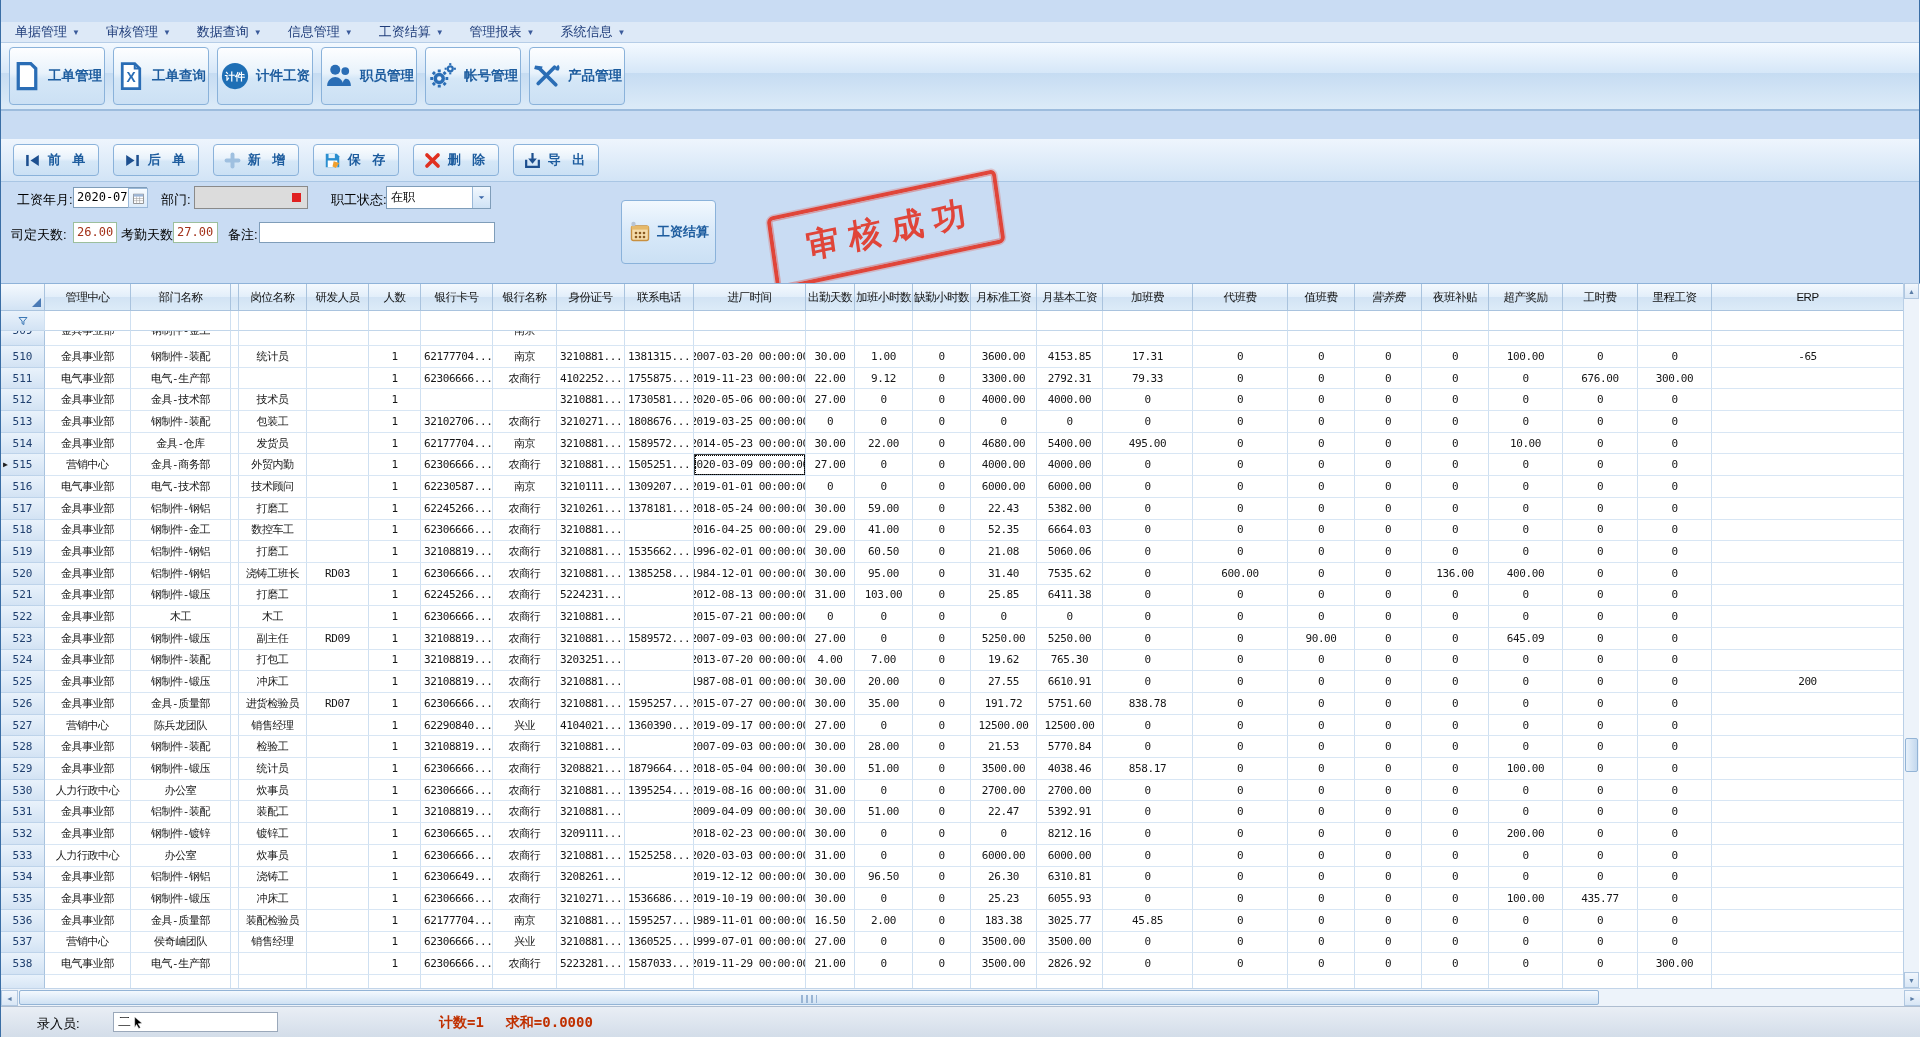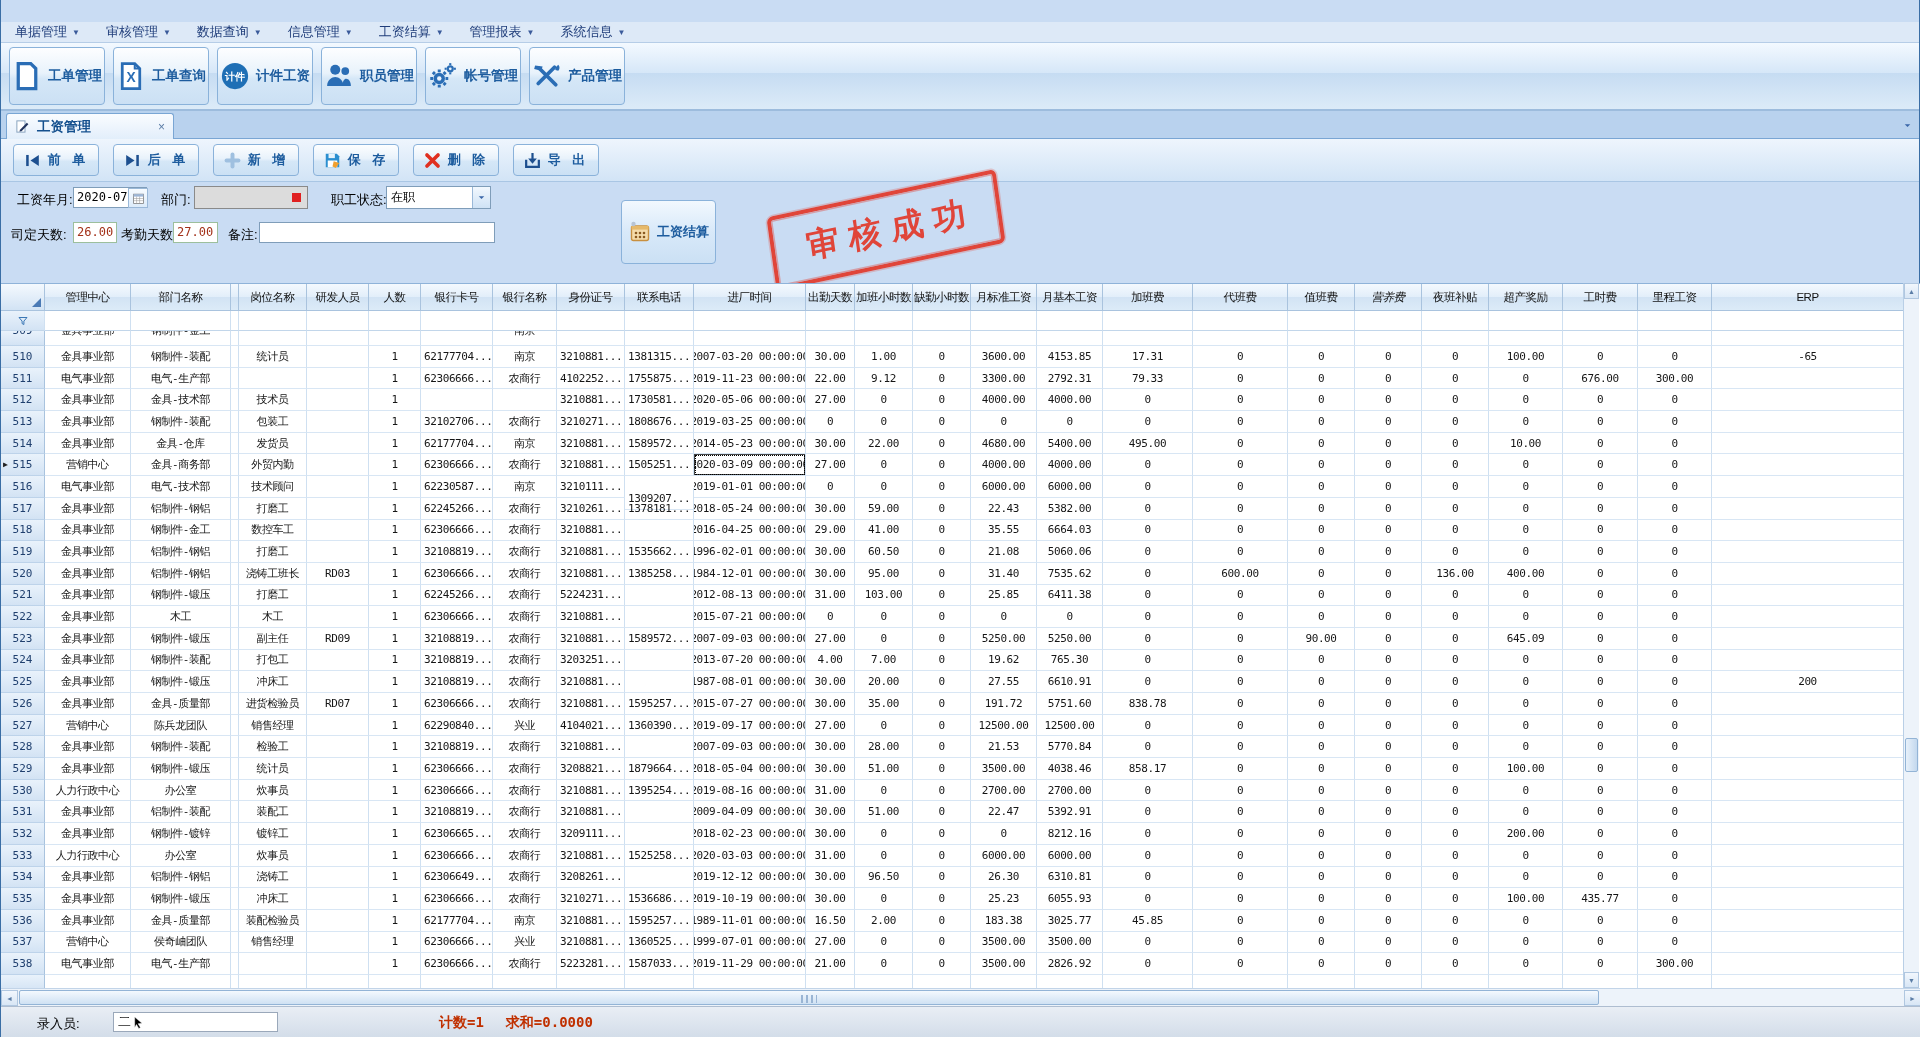--- a/index.html
+++ b/index.html
@@ -201,33 +201,20 @@
               <line x1="18" y1="5" x2="5" y2="18"></line>
             </g>
             <path d="M2.5 3.5l6 .8-1.2 3.4-5.6-1.4z" fill="#2a6db5"></path>
             <path d="M21 3c1.5 1.5 1.2 3.6 0 4.8l-2.4-.6.6-2.4z" fill="#2a6db5"></path>
           </svg>
         </span>
         <span>产品管理</span>
       </div>
     </div>
 
-  <div class="tabbar">
-    <div class="tab">
-      <span id="tabicon"><span><svg viewBox="0 0 24 24" style="width: 15px; height: 15px; display: block;">
-              <rect x="3" y="3" width="13" height="18" fill="#fff" stroke="#8aa4c0" stroke-width="1.6"></rect>
-              <path d="M8 17L19 6l2.4 2.4L10.4 19.4 7 20z" fill="#22345e"></path>
-            </svg></span></span>
-      <span>工资管理</span>
-      <span class="close">×</span>
-    </div>
-    <span class="tab-list-arrow" id="tablistarrow"><span><svg viewBox="0 0 24 24" style="width: 11px; height: 11px; display: block;">
-            <path d="M6 9l6 6.5L18 9z" fill="#3a66a8"></path>
-          </svg></span></span>
-  </div>
 
   <div class="rectoolbar" id="rectoolbar">
       <div class="rec-btn">
         <span>
           <svg viewBox="0 0 24 24" fill="#1d4f8f" style="width: 19px; height: 19px; display: block;">
             <rect x="4" y="5" width="3.2" height="14"></rect>
             <path d="M20 5L9.5 12L20 19z"></path>
           </svg>
         </span>
         <span>前  单</span>
@@ -682,21 +669,21 @@
           </div>
           <div class="gc cell" style="width: 86px; height: 21.7px;">电气事业部</div>
           <div class="gc cell" style="width: 100px; height: 21.7px;">电气-技术部</div>
           <div class="gc cell" style="width: 8px; height: 21.7px;"></div>
           <div class="gc cell" style="width: 68px; height: 21.7px;">技术顾问</div>
           <div class="gc cell" style="width: 62px; height: 21.7px;"></div>
           <div class="gc cell" style="width: 52px; height: 21.7px;">1</div>
           <div class="gc cell al" style="width: 72px; height: 21.7px;">62230587...</div>
           <div class="gc cell" style="width: 64px; height: 21.7px;">南京</div>
           <div class="gc cell al" style="width: 68px; height: 21.7px;">3210111...</div>
-          <div class="gc cell al" style="width: 69px; height: 21.7px; margin-top: 12px;">1309207...</div>
+          <div class="gc cell al" style="width: 69px; height: 21.7px;">1309207...</div>
           <div class="gc cell" style="width: 112px; height: 21.7px;">2019-01-01 00:00:00</div>
           <div class="gc cell" style="width: 49px; height: 21.7px;">0</div>
           <div class="gc cell" style="width: 58px; height: 21.7px;">0</div>
           <div class="gc cell" style="width: 58px; height: 21.7px;">0</div>
           <div class="gc cell" style="width: 66px; height: 21.7px;">6000.00</div>
           <div class="gc cell" style="width: 66px; height: 21.7px;">6000.00</div>
           <div class="gc cell" style="width: 90px; height: 21.7px;">0</div>
           <div class="gc cell" style="width: 95px; height: 21.7px;">0</div>
           <div class="gc cell" style="width: 67px; height: 21.7px;">0</div>
           <div class="gc cell" style="width: 67px; height: 21.7px;">0</div>
@@ -747,21 +734,21 @@
           <div class="gc cell" style="width: 62px; height: 21.7px;"></div>
           <div class="gc cell" style="width: 52px; height: 21.7px;">1</div>
           <div class="gc cell al" style="width: 72px; height: 21.7px;">62306666...</div>
           <div class="gc cell" style="width: 64px; height: 21.7px;">农商行</div>
           <div class="gc cell al" style="width: 68px; height: 21.7px;">3210881...</div>
           <div class="gc cell al" style="width: 69px; height: 21.7px;"></div>
           <div class="gc cell" style="width: 112px; height: 21.7px;">2016-04-25 00:00:00</div>
           <div class="gc cell" style="width: 49px; height: 21.7px;">29.00</div>
           <div class="gc cell" style="width: 58px; height: 21.7px;">41.00</div>
           <div class="gc cell" style="width: 58px; height: 21.7px;">0</div>
-          <div class="gc cell" style="width: 66px; height: 21.7px;">35.55</div>
+          <div class="gc cell" style="width: 66px; height: 21.7px;">52.35</div>
           <div class="gc cell" style="width: 66px; height: 21.7px;">6664.03</div>
           <div class="gc cell" style="width: 90px; height: 21.7px;">0</div>
           <div class="gc cell" style="width: 95px; height: 21.7px;">0</div>
           <div class="gc cell" style="width: 67px; height: 21.7px;">0</div>
           <div class="gc cell" style="width: 67px; height: 21.7px;">0</div>
           <div class="gc cell" style="width: 67px; height: 21.7px;">0</div>
           <div class="gc cell" style="width: 74px; height: 21.7px;">0</div>
           <div class="gc cell" style="width: 75px; height: 21.7px;">0</div>
           <div class="gc cell" style="width: 74px; height: 21.7px;">0</div>
           <div class="gc cell" style="width: 192px; height: 21.7px;"></div>

